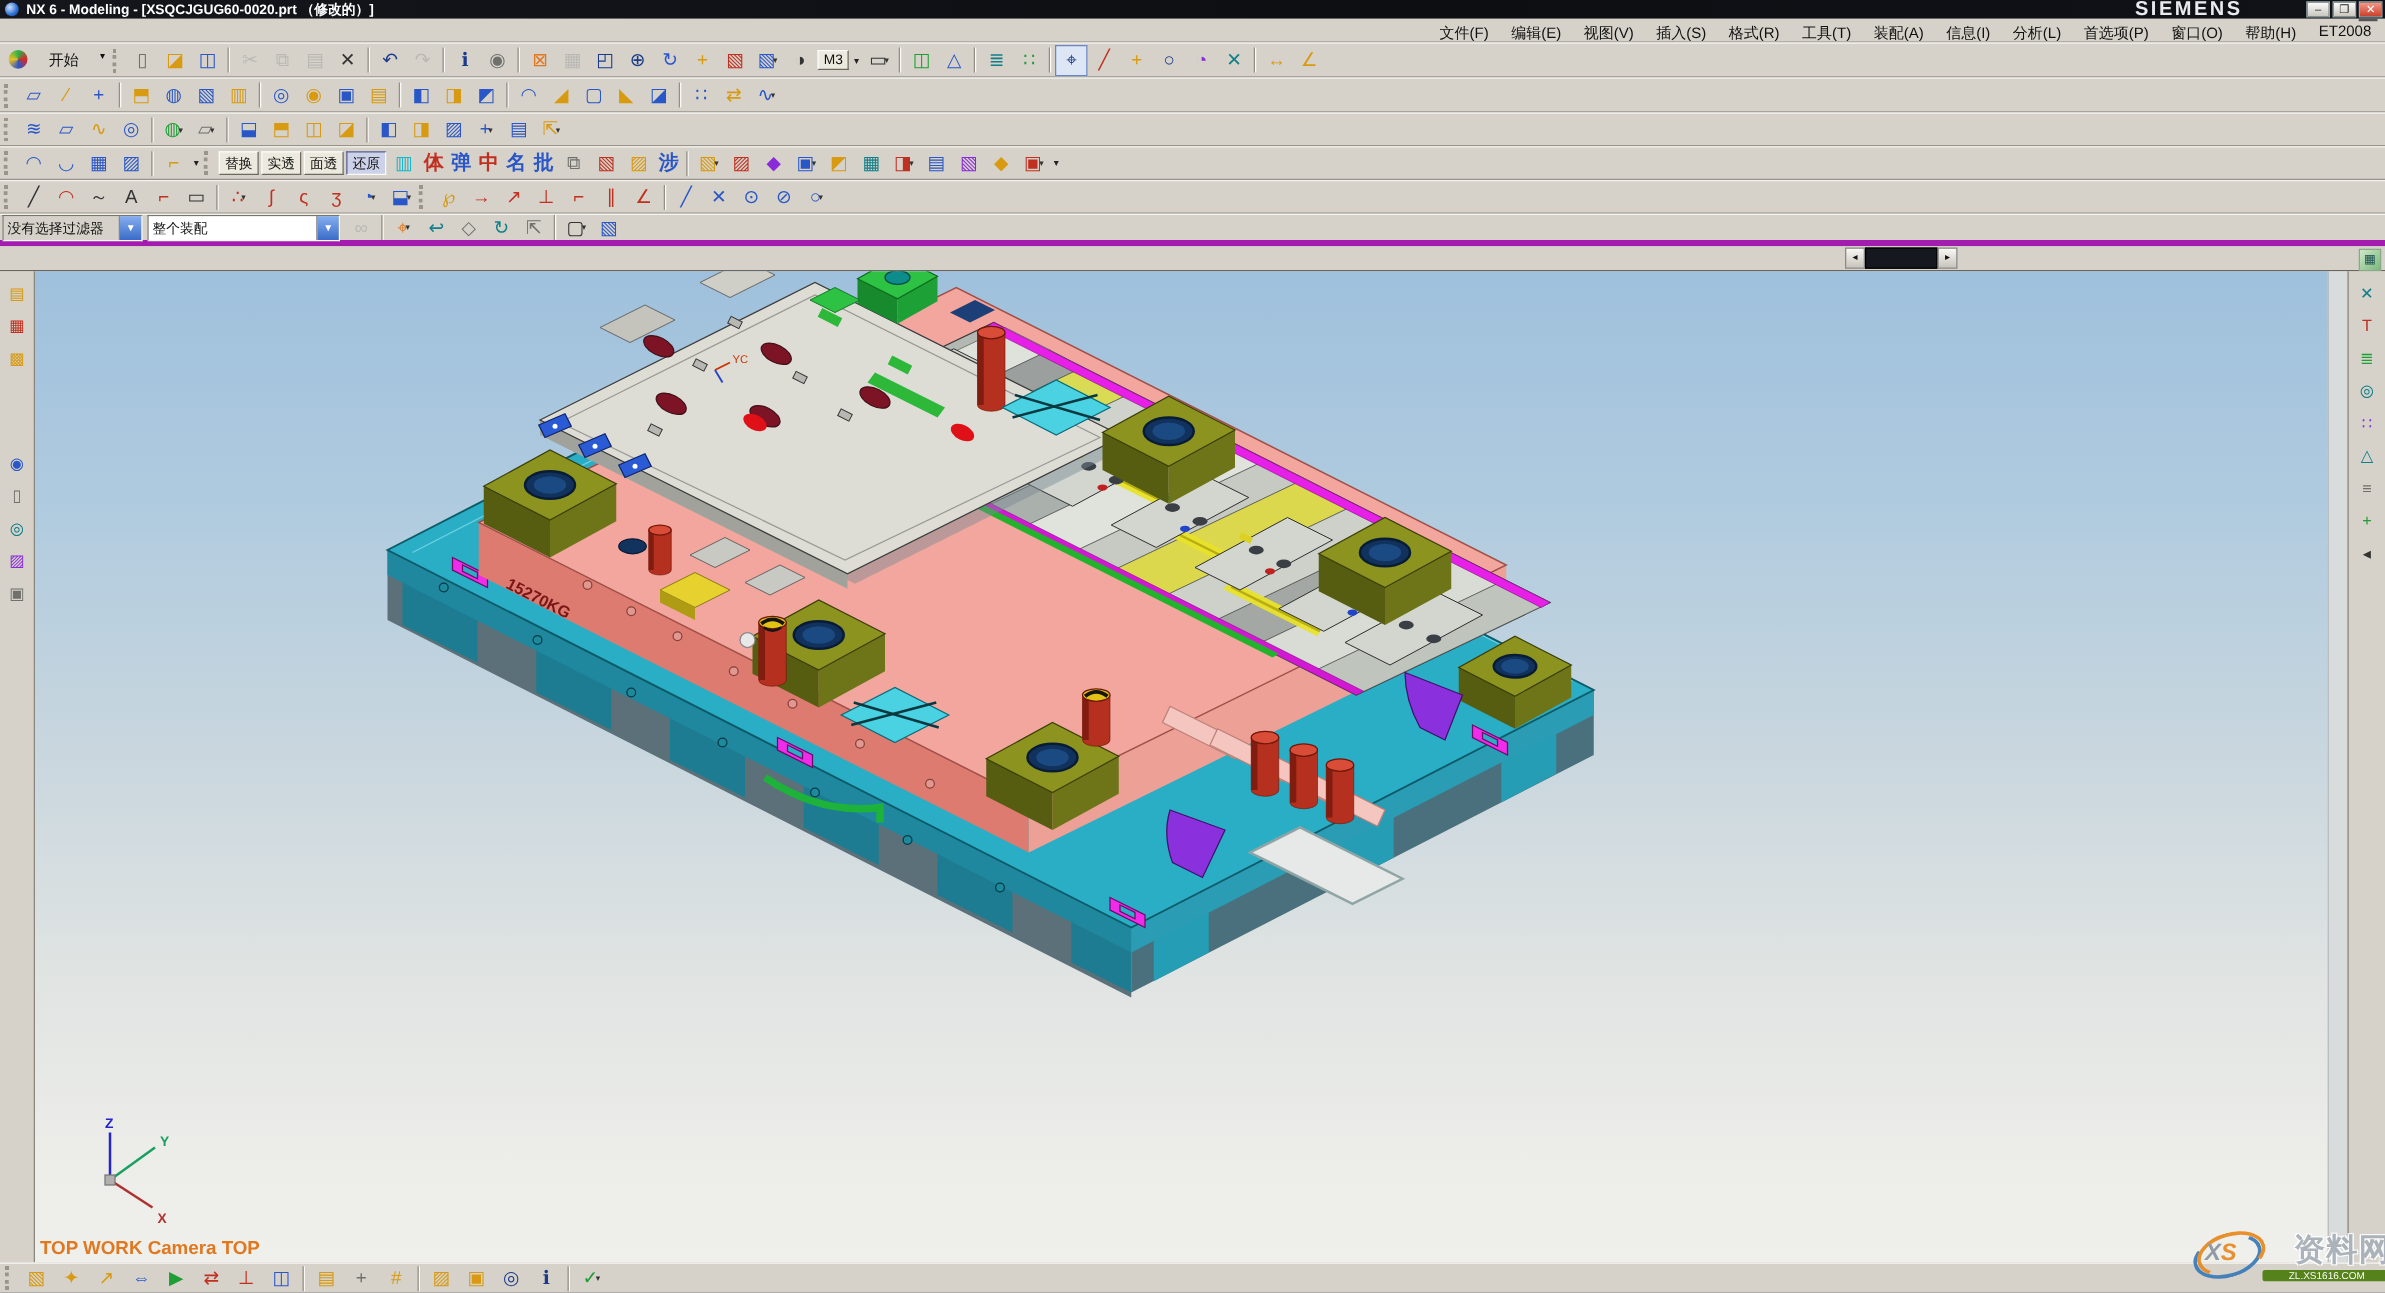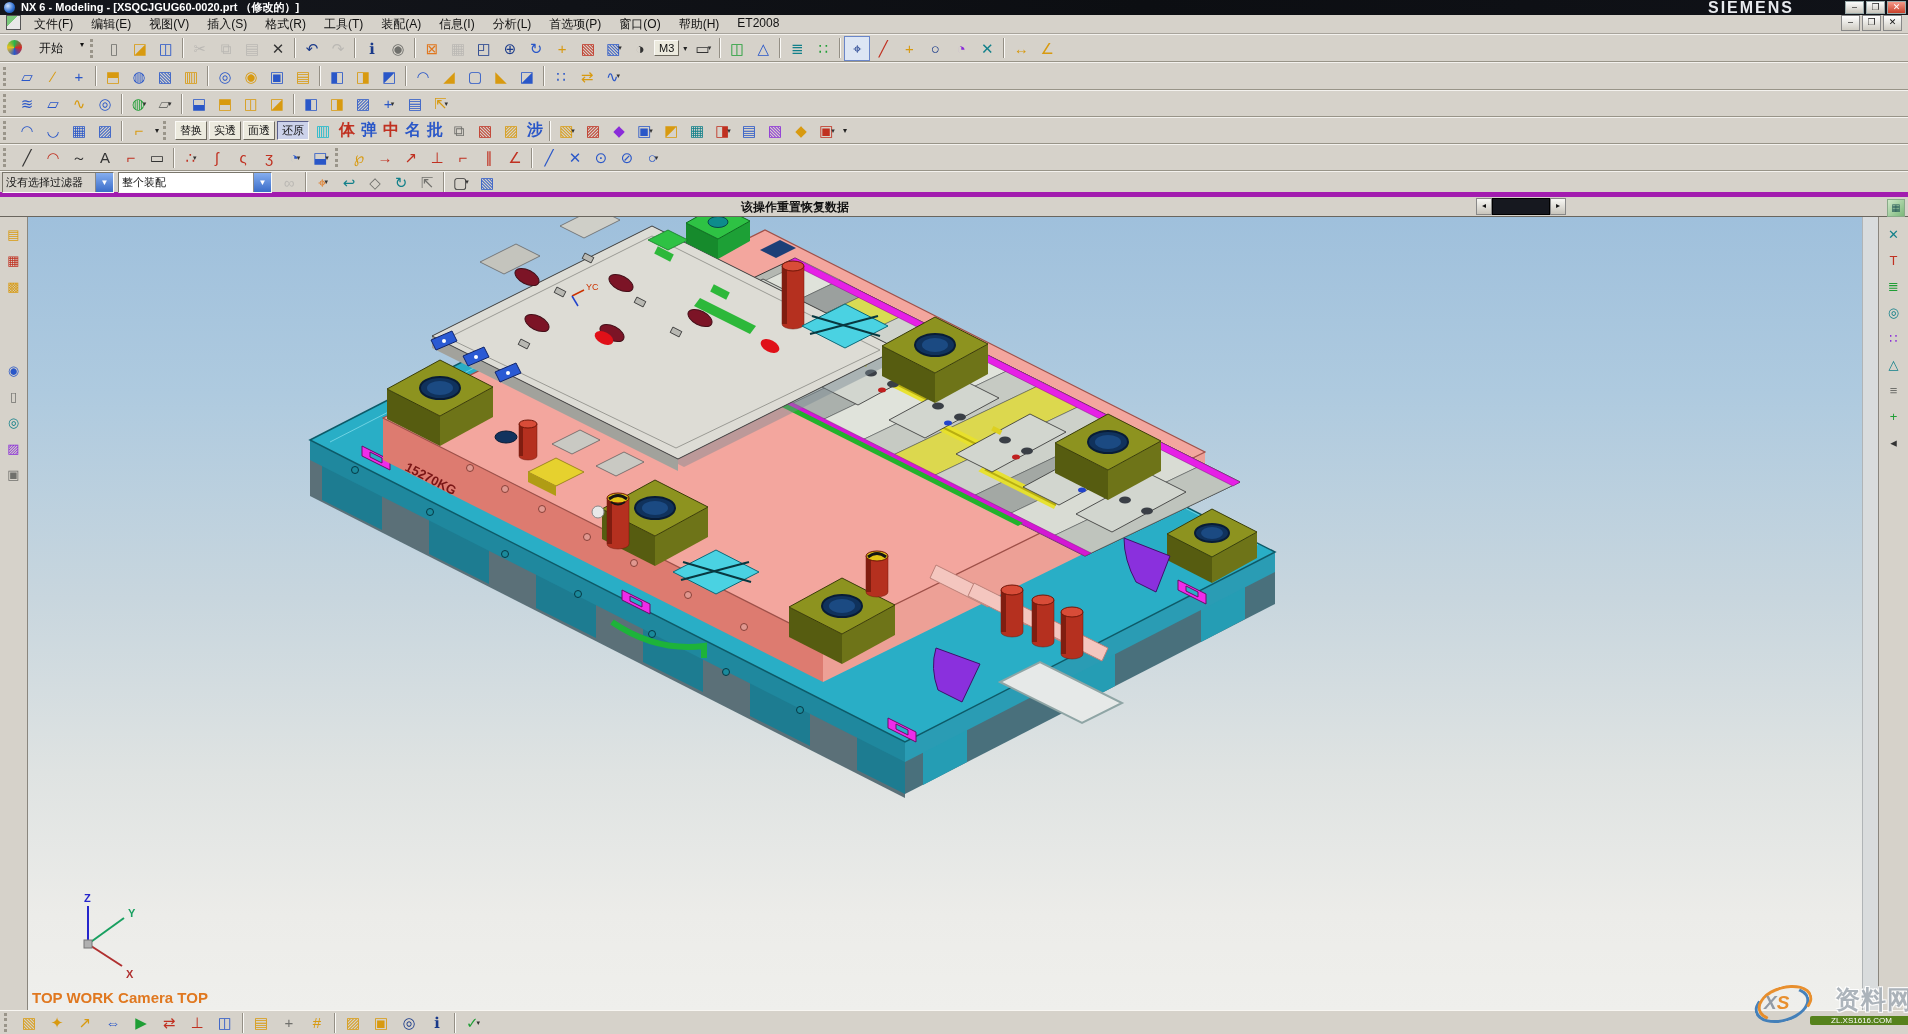--- a/index.html
+++ b/index.html
@@ -12,21 +12,21 @@
   .titlebar .app-ico{width:11px;height:11px;border-radius:50%;
     background:radial-gradient(circle at 35% 35%,#cfe2ff,#2a6cd0 60%,#123a7a);flex:0 0 auto;}
   .titlebar .ttl{font-size:11px;font-weight:bold;white-space:nowrap;}
   .titlebar .brand{margin-left:auto;margin-right:110px;font-size:16px;font-weight:bold;letter-spacing:2px;color:#e8eaee;}
   .winbtns{position:absolute;right:2px;top:1px;display:flex;gap:2px;}
   .wbtn{width:19px;height:13px;border:1px solid #9aa;background:linear-gradient(#fdfdfd,#c9c6bd);
     font-size:9px;line-height:11px;text-align:center;color:#222;box-sizing:border-box;}
   .wbtn.close{background:linear-gradient(#f59a8a,#c8402a);color:#fff;font-weight:bold;}
   
   .menubar{position:absolute;left:0;top:15px;width:100%;height:19px;background:#d6d2ca;
-    border-bottom:1px solid #a8a49c;display:flex;align-items:flex-start;padding:0 2px;box-sizing:border-box;}
+    border-bottom:1px solid #a8a49c;display:flex;align-items:flex-end;padding:0 2px;box-sizing:border-box;flex-direction:column;}
   .menubar .doc-ico{width:13px;height:13px;margin:0 4px;background:linear-gradient(135deg,#7ac87a 40%,#e8e8e8 41%);border:1px solid #555;}
   .menu-item{padding:1px 9px;white-space:nowrap;font-size:12px;}
   .menubar .winbtns2{margin-left:auto;display:flex;gap:2px;margin-right:4px;}
   .wbtn2{width:17px;height:14px;border:1px solid #888;background:linear-gradient(#fff,#cfccc3);font-size:9px;line-height:12px;text-align:center;}
   
   .tbrow{position:absolute;left:0;width:100%;background:#d6d2ca;display:flex;align-items:center;
     border-top:1px solid #f4f2ee;border-bottom:1px solid #989488;padding:0 2px;box-sizing:border-box;}
   .tb-ic{width:24px;height:23px;display:inline-flex;align-items:center;justify-content:center;
     font-size:15px;flex:0 0 auto;border:1px solid transparent;position:relative;}
   .tb-ic .g{line-height:1;}
@@ -595,21 +595,20 @@
           <span class="g c-dark">▢</span>
           <span class="dd">▾</span>
         </span>
         <span class="tb-ic">
           <span class="g c-blue">▧</span>
         </span>
       </span>
   </div>
 
   <div class="promptbar">
-    <span class="msg">该操作重置恢复数据</span>
     <span class="hscroll">
       <span class="hs-btn">◂</span>
       <span class="hs-thumb"></span>
       <span class="hs-btn">▸</span>
     </span>
     <span class="clip-ic">▦</span>
   </div>
 
   <div class="main">
     <div class="dock left">

